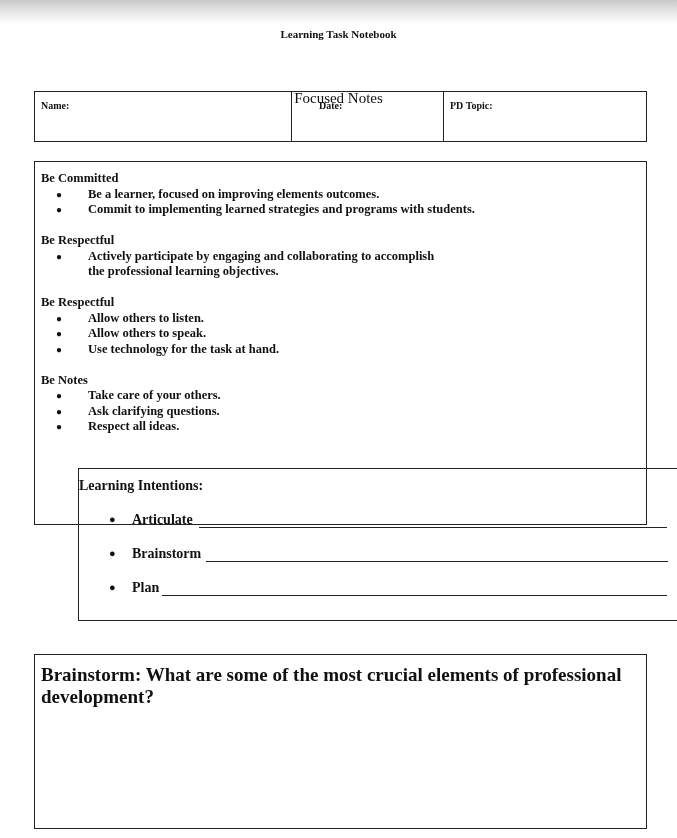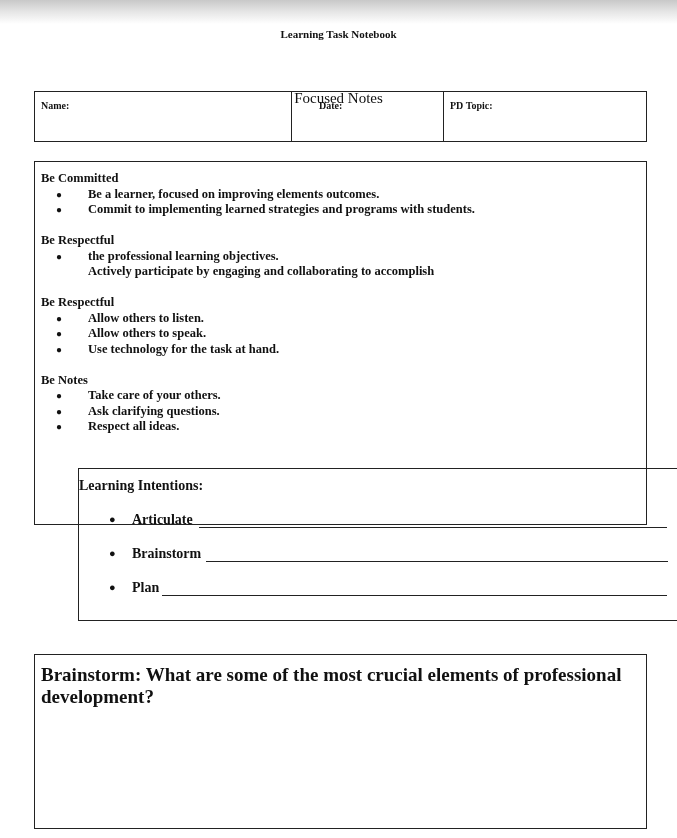--- a/index.html
+++ b/index.html
@@ -71,22 +71,22 @@
     <ul class="norm-list">
       <li><span class="bullet">●</span><span>Be a learner, focused on improving elements outcomes.</span></li>
       <li><span class="bullet">●</span><span>Commit to implementing learned strategies and programs with students.</span></li>
     </ul>
   </div>
   <div class="norm-group">
     <div class="norm-heading">Be Respectful</div>
     <ul class="norm-list">
       <li>
           <span class="bullet">●</span>
+          <span class="indent-line">Actively participate by engaging and collaborating to accomplish</span>
           <span class="indent-line">the professional learning objectives.</span>
-          <span class="indent-line">Actively participate by engaging and collaborating to accomplish</span>
         </li>
     </ul>
   </div>
   <div class="norm-group">
     <div class="norm-heading">Be Respectful</div>
     <ul class="norm-list">
       <li><span class="bullet">●</span><span>Allow others to listen.</span></li>
       <li><span class="bullet">●</span><span>Allow others to speak.</span></li>
       <li><span class="bullet">●</span><span>Use technology for the task at hand.</span></li>
     </ul>

